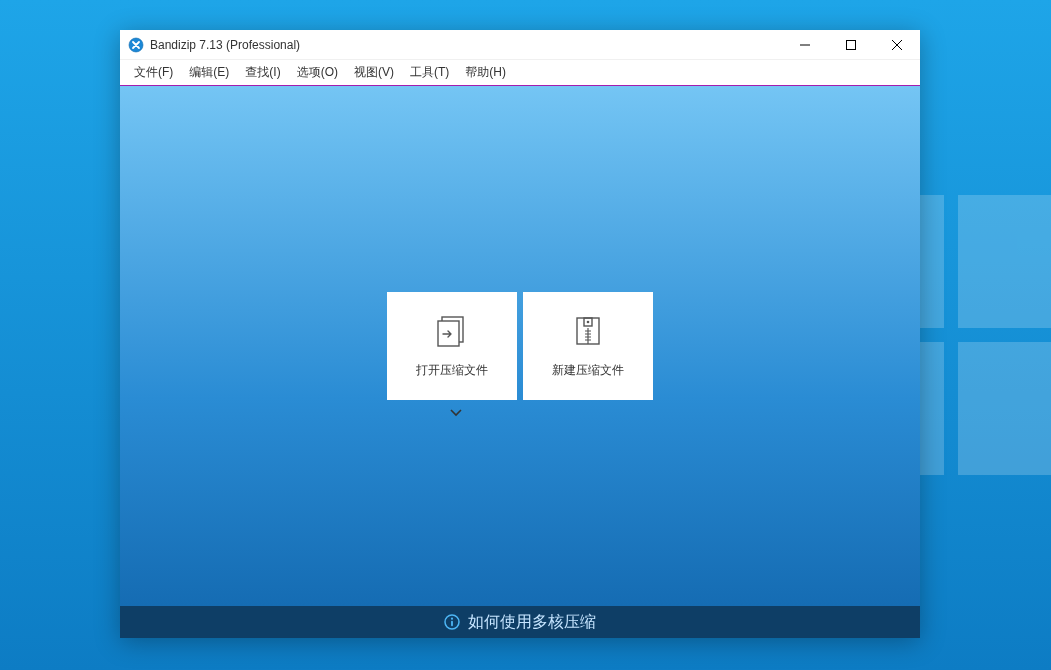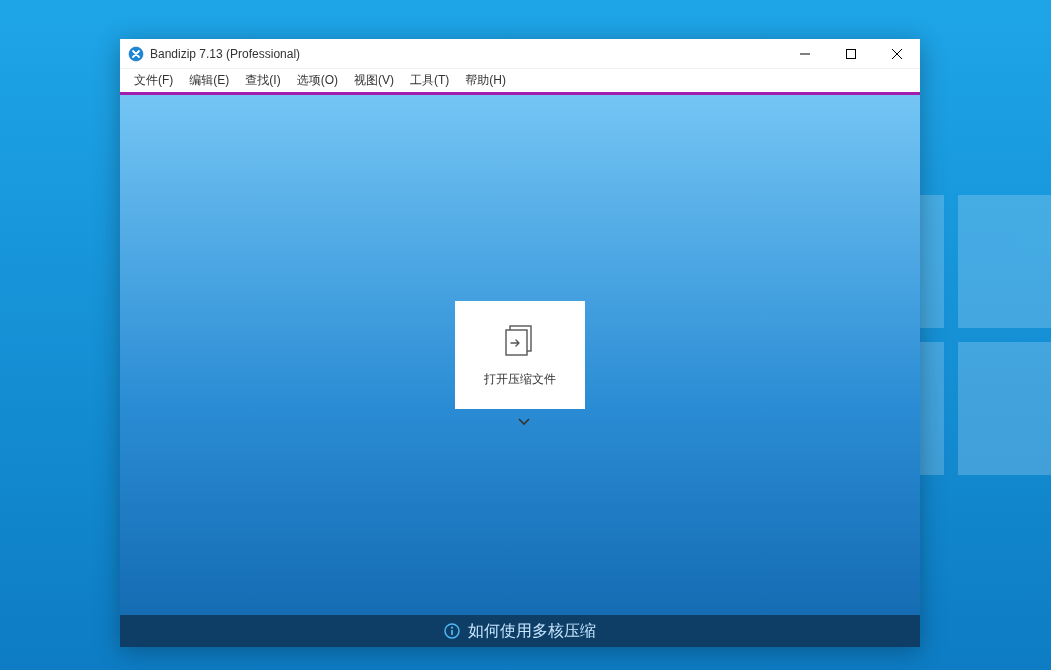--- a/index.html
+++ b/index.html
@@ -27,21 +27,21 @@
       display: grid;
       grid-template-columns: 1fr 1fr;
       grid-template-rows: 1fr 1fr;
       gap: 14px;
       transform-origin: center;
     }
     .win-logo div { background: #e6f4ff; }
     .window {
       position: absolute;
       left: 120px;
-      top: 39px;
+      top: 30px;
       width: 800px;
       height: 608px;
       background: #fff;
       box-shadow: 0 4px 24px rgba(0,0,0,0.3);
       display: flex;
       flex-direction: column;
     }
     .titlebar {
       height: 30px;
       background: #fff;
@@ -74,21 +74,21 @@
       justify-content: center;
       cursor: pointer;
       font-size: 11px;
     }
     .menubar {
       height: 26px;
       background: #fff;
       display: flex;
       align-items: center;
       padding-left: 6px;
-      border-bottom: 3px solid #a21caf;
+      border-bottom: 1px solid #a21caf;
     }
     .menu-item {
       font-size: 12px;
       color: #333;
       padding: 0 8px;
       height: 100%;
       display: flex;
       align-items: center;
       cursor: pointer;
     }
@@ -215,20 +215,31 @@
       <div class="card">
         <div class="card-icon">
           <svg viewBox="0 0 34 34" width="34" height="34">
             <rect x="7" y="3" width="21" height="25" fill="none" stroke="#555" stroke-width="1.4"></rect>
             <rect x="3" y="7" width="21" height="25" fill="#fff" stroke="#555" stroke-width="1.4"></rect>
             <path d="M8 20 L16 20 M13 17 L16 20 L13 23" fill="none" stroke="#555" stroke-width="1.4" stroke-linecap="round" stroke-linejoin="round"></path>
           </svg>
         </div>
         <span class="card-label">打开压缩文件</span>
       </div>
+      <div class="card">
+        <div class="card-icon">
+          <svg viewBox="0 0 34 34" width="34" height="34">
+            <rect x="6" y="4" width="22" height="26" fill="none" stroke="#555" stroke-width="1.4"></rect>
+            <rect x="13" y="4" width="8" height="8" fill="none" stroke="#555" stroke-width="1.4"></rect>
+            <circle cx="17" cy="8" r="1.3" fill="#555"></circle>
+            <path d="M17 14 L17 30 M14 17 L20 17 M14 20 L20 20 M14 23 L20 23 M14 26 L20 26" stroke="#555" stroke-width="1.2"></path>
+          </svg>
+        </div>
+        <span class="card-label">新建压缩文件</span>
+      </div>
       <div class="dropdown-chevron">
         <svg width="12" height="8" viewBox="0 0 12 8">
             <path d="M1 1 L6 6 L11 1" fill="none" stroke="#333" stroke-width="1.6"></path>
           </svg>
       </div>
     </div>
   </div>
 
   <div class="statusbar">
     <span class="status-icon">

